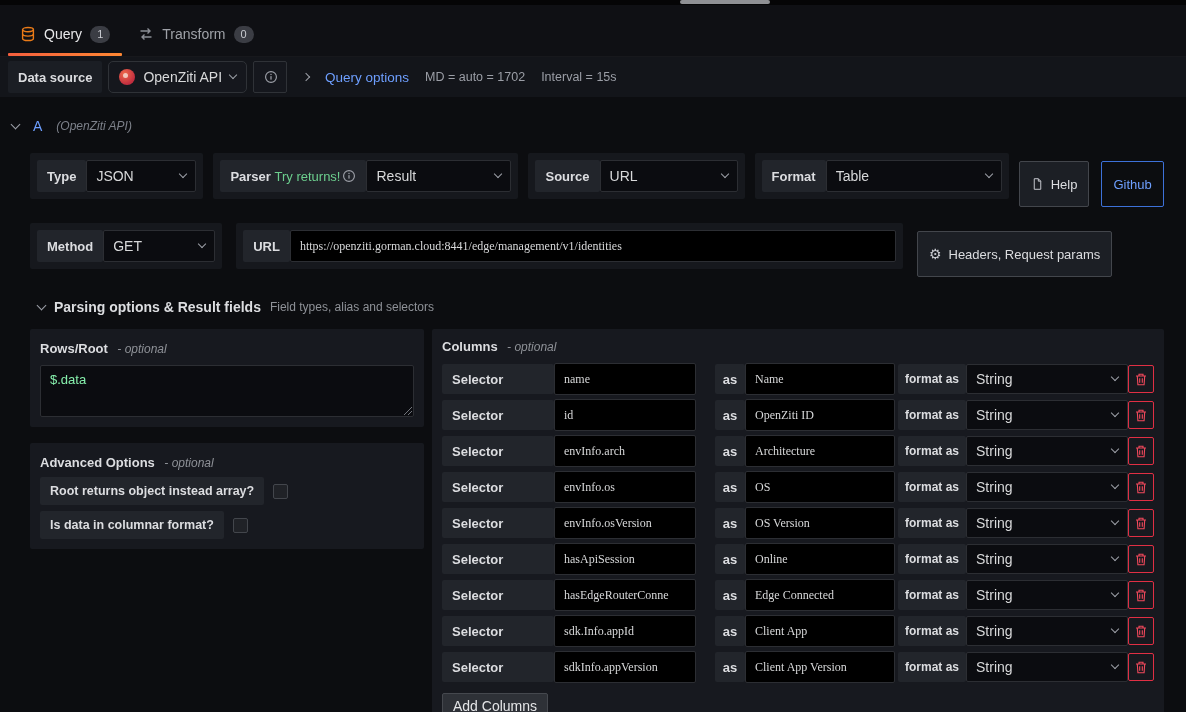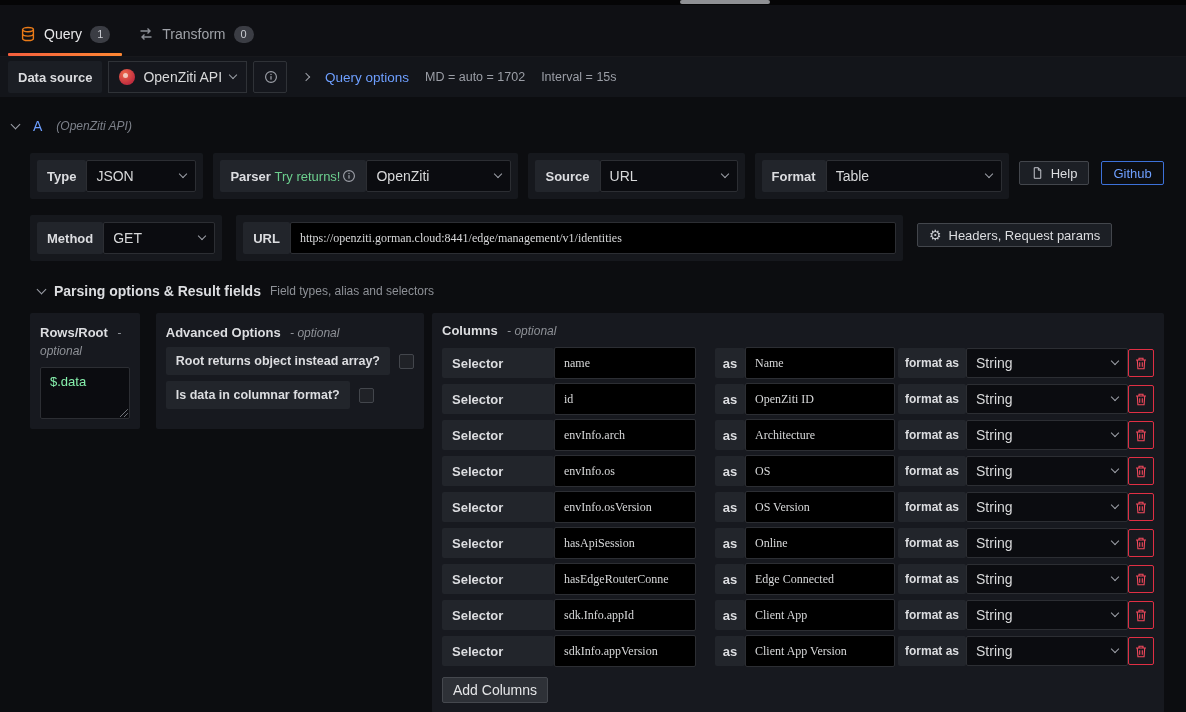--- a/index.html
+++ b/index.html
@@ -21,21 +21,21 @@
   .tab.active::after { content:""; position:absolute; left:2px; right:2px; bottom:0; height:3px;
      background:linear-gradient(90deg,#f55f3e,#ff8833); border-radius:1px; }
   .badge { font-size:11px; line-height:17px; height:17px; padding:0 7px; border-radius:9px; background:#3b3d44; color:#c9cbd1; }
 
   
   .ds-row { display:flex; align-items:center; height:40px; background:#13151a; padding:0 8px; gap:6px; }
   .chip { display:inline-flex; align-items:center; height:32px; padding:0 10px; background:#22252b; border-radius:2px;
           font-size:13px; font-weight:600; color:#dcdde0; white-space:nowrap; }
   .ds-label { background:#1b1e24; }
   .picker { display:flex; align-items:center; gap:8px; height:32px; padding:0 10px; background:#15171d;
-            border:1px solid #2f3237; border-radius:0; cursor:pointer; }
+            border:1px solid #2f3237; border-radius:5px; cursor:pointer; }
   .picker-value { font-size:14px; color:#d8d9da; }
   .logo { width:16px; height:16px; border-radius:50%; background:radial-gradient(circle at 35% 30%, #ef6a4a, #c22d3f 70%); position:relative; }
   .logo::after { content:""; position:absolute; left:4px; top:4px; width:5px; height:5px; border-radius:50%; background:#f5d9cf; opacity:.85; }
   .icon-btn { display:flex; align-items:center; justify-content:center; width:34px; height:32px; background:#15171d;
               border:1px solid #2f3237; border-radius:2px; color:#aeb1b8; cursor:pointer; }
   .chev { display:inline-block; width:7px; height:7px; border-right:1.5px solid #9da0a8; border-bottom:1.5px solid #9da0a8; }
   .chev.down { transform:rotate(45deg); margin-top:-4px; }
   .chev.right { transform:rotate(-45deg); }
   .chev.small { width:6px; height:6px; }
   .link-blue { color:#6e9fff; font-size:13.5px; font-weight:500; cursor:pointer; }
@@ -50,38 +50,38 @@
   .editor { padding:0 22px 0 30px; }
   .frow { display:flex; align-items:flex-start; }
   .options-row { margin-top:14px; gap:10px; }
   .field-panel { display:flex; background:#16181d; padding:7px; border-radius:2px; }
   .control { display:flex; align-items:center; justify-content:space-between; gap:8px; height:32px; padding:0 9px;
              background:#0b0c10; border:1px solid #2c2e33; border-radius:2px; font-size:14px; color:#d8d9da; cursor:pointer; }
   .control .val { white-space:nowrap; overflow:hidden; }
   .green { color:#6ccf8e; font-weight:500; }
   .info-ic { width:14px; height:14px; color:#9da0a8; margin-left:2px; }
   .right-btns { margin-left:auto; margin-right:70px; display:flex; gap:12px; padding-top:8px; }
-  .btn { display:inline-flex; align-items:center; gap:7px; height:24px; padding:0 11px; border-radius:2px;
+  .btn { display:inline-flex; align-items:center; gap:7px; height:46px; padding:0 11px; border-radius:2px;
          font-size:13px; font-weight:500; cursor:pointer; }
   .btn-secondary { background:#1c1f25; border:1px solid #43464c; color:#dcdde0; }
   .btn-github { background:transparent; border:1px solid #3d71d9; color:#6e9fff; }
   .doc-ic { width:13px; height:14px; color:#c9cbd1; }
   .gear { font-size:14px; color:#c9cbd1; line-height:1; }
 
   .url-row { margin-top:16px; gap:14px; }
   .text-input { height:32px; background:#000000; border:1px solid #2c2e33; border-radius:2px; color:#d8d9da;
                 font-size:12px; padding:0 9px; font-family:Liberation Serif, serif; }
   .url-input { width:606px; }
 
   .section-header { display:flex; align-items:center; gap:9px; margin:22px 0 0 8px; }
   .section-title { font-size:14px; font-weight:700; color:#dcdde0; }
   .section-sub { font-size:12px; color:#8e9197; }
 
   .panels { display:flex; gap:8px; margin-top:14px; align-items:flex-start; }
-  .left-col { width:400px; display:flex; flex-direction:row; gap:16px; }
+  .left-col { width:400px; display:flex; flex-direction:column; gap:16px; }
   .panel { background:#17191f; border-radius:2px; }
   .panel-pad { padding:10px; }
   .panel-title { font-size:13px; font-weight:700; color:#dcdde0; }
   .panel-suffix { font-size:12px; color:#8e9197; font-style:italic; font-weight:400; margin-left:5px; }
   .ta-wrap { position:relative; margin-top:8px; }
   textarea.rows-root-ta { width:100%; height:52px; resize:none; display:block; background:#0b0c10; border:1px solid #2c2e33;
      border-radius:2px; color:#86efac; font-size:13px; padding:6px 9px; font-family:"Liberation Sans", sans-serif; }
   .resize-corner { position:absolute; right:2px; bottom:2px; width:10px; height:10px;
      background:repeating-linear-gradient(135deg, transparent 0 2px, #72757b 2px 3px);
      clip-path:polygon(100% 0, 100% 100%, 0 100%); pointer-events:none; }
@@ -175,21 +175,21 @@
         <span class="chip">
           <span>Parser</span>&nbsp;
           <span class="green">Try returns!</span>
           <svg class="info-ic" viewBox="0 0 16 16">
             <circle cx="8" cy="8" r="6.2" fill="none" stroke="currentColor" stroke-width="1.3"></circle>
             <rect x="7.3" y="7" width="1.4" height="4" fill="currentColor"></rect>
             <rect x="7.3" y="4.4" width="1.4" height="1.4" fill="currentColor"></rect>
           </svg>
         </span>
         <div class="control" style="width:145px">
-          <span class="val">OpenZiti</span>
+          <span class="val">Result</span>
           <span class="chev down small"></span>
         </div>
       </div>
       <div class="field-panel">
         <span class="chip">Source</span>
         <div class="control" style="width:138px">
           <span class="val">URL</span>
           <span class="chev down small"></span>
         </div>
       </div>

